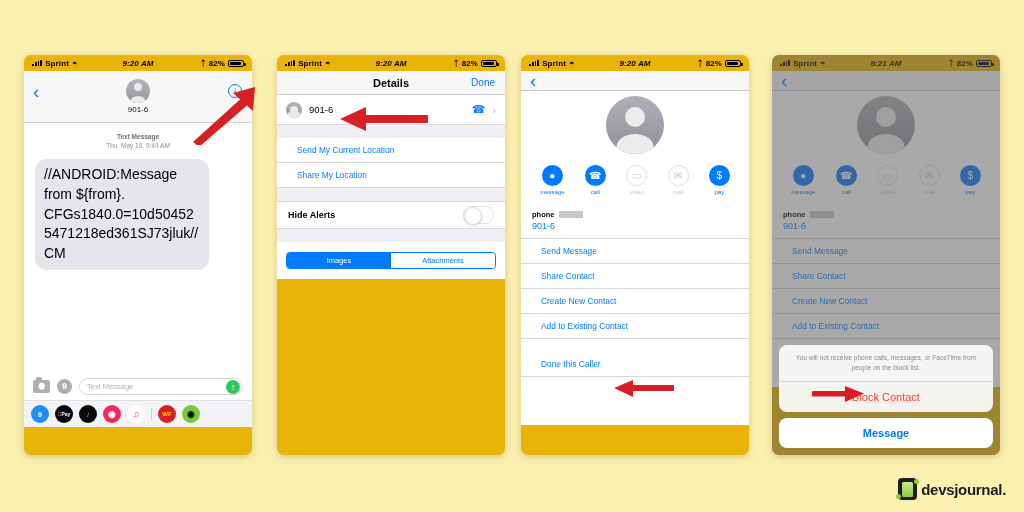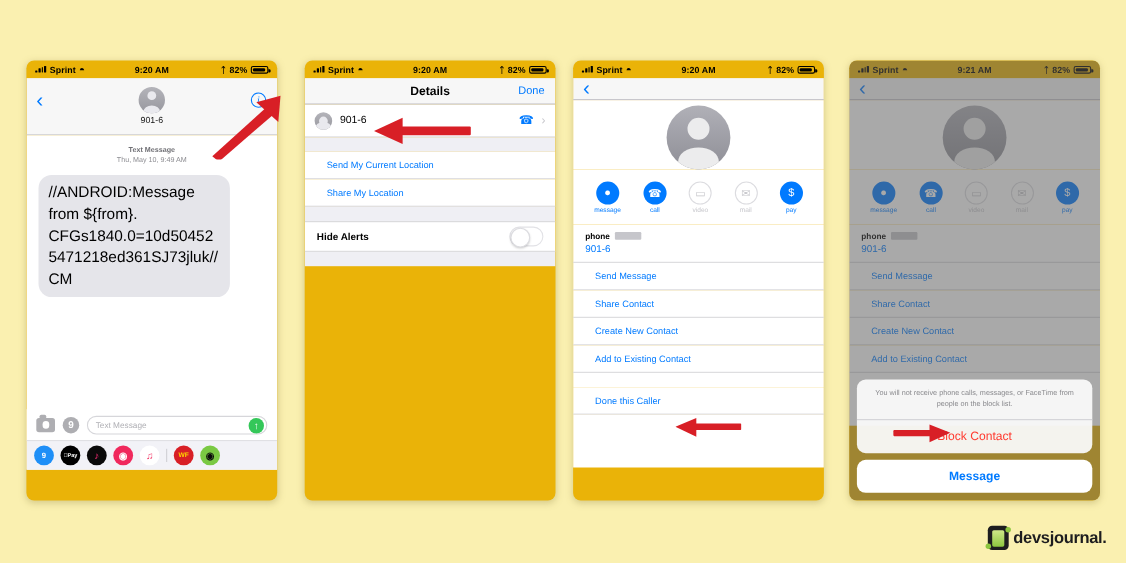--- a/index.html
+++ b/index.html
@@ -31,21 +31,21 @@
     height:16px;
     display:flex;
     align-items:center;
     padding:0 8px;
     font-size:8px;
     font-weight:bold;
     color:#000;
     letter-spacing:.1px;
   }
   .sb-left { display:flex; align-items:center; gap:3px; flex:1; }
-  .sb-mid  { flex:0 0 auto; }
+  .sb-mid  { flex:0 0 auto;font-style:italic; }
   .sb-right{ display:flex; align-items:center; gap:3px; flex:1; justify-content:flex-end; }
   .bars { display:inline-flex; align-items:flex-end; gap:1px; height:6px; }
   .bars i { display:block; width:1.8px; background:#000; border-radius:.5px; }
   .bars i:nth-child(1){height:2.5px}
   .bars i:nth-child(2){height:3.6px}
   .bars i:nth-child(3){height:4.8px}
   .bars i:nth-child(4){height:6px}
   .wifi { font-size:9px; line-height:1; }
   .bt { font-size:8px; }
   .batt {
@@ -379,20 +379,26 @@
 
   <div class="toggle-row">
     <span class="toggle-lbl">Hide Alerts</span>
     <span class="toggle">
         <i></i>
       </span>
   </div>
 
   <div class="group-gap"></div>
 
+  <div class="seg-wrap">
+    <div class="segmented">
+      <div class="seg on">Images</div>
+      <div class="seg">Attachments</div>
+    </div>
+  </div>
 </div>
 
 <div class="phone" id="p3">
 
   <div class="statusbar">
     <div class="sb-left">
       <span class="bars">
           <i></i>
           <i></i>
           <i></i>

